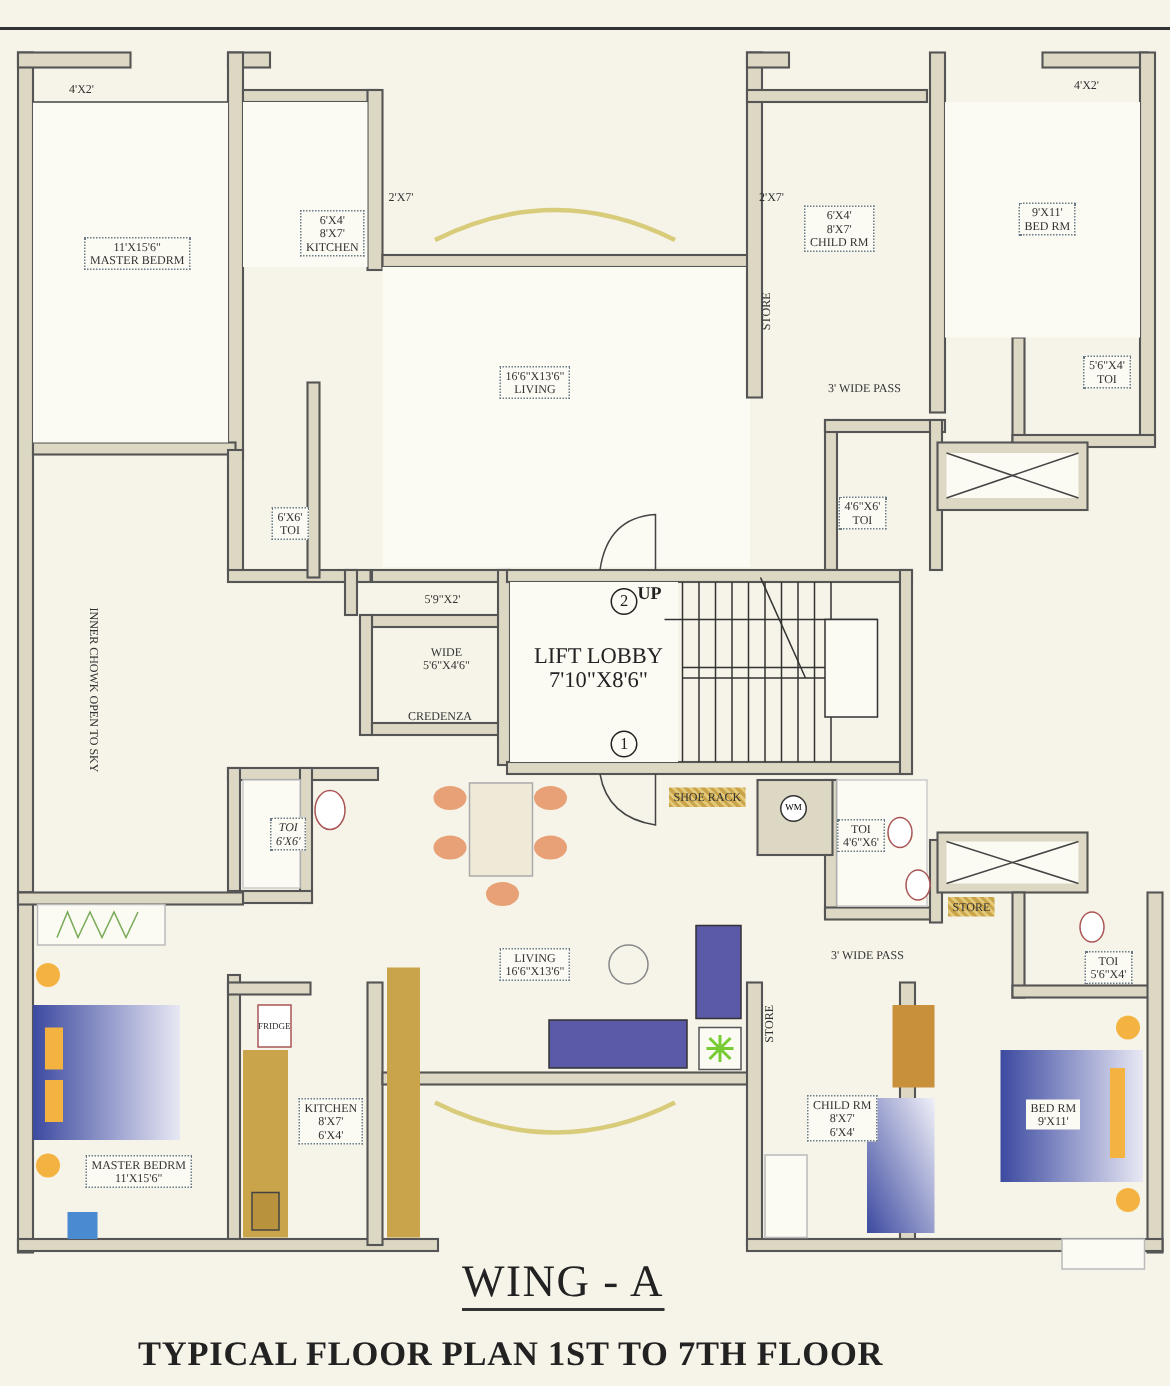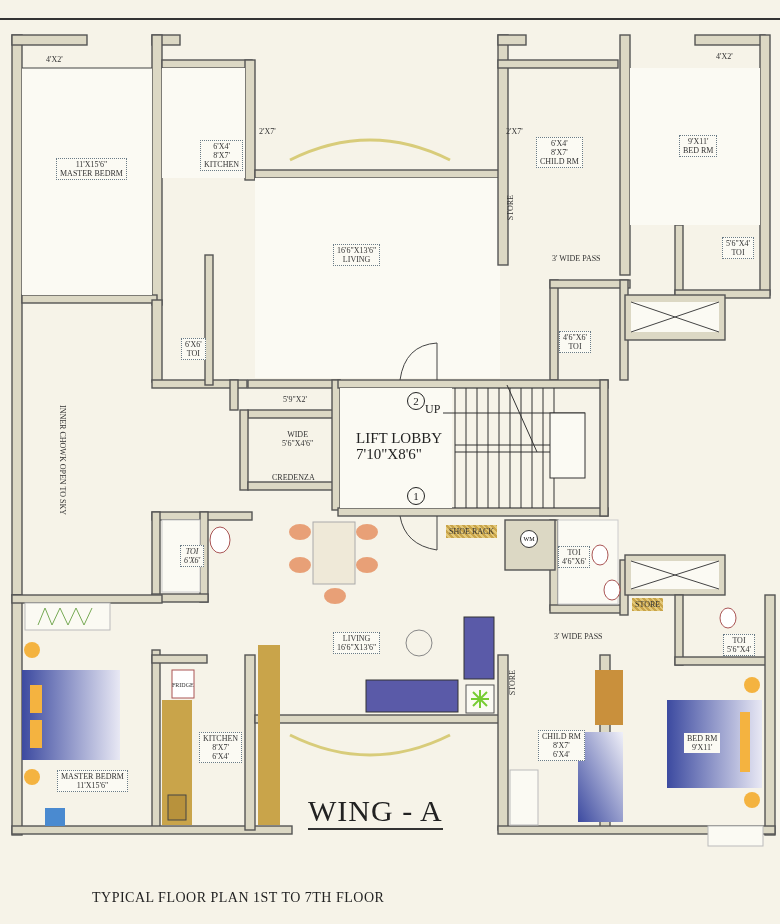--- a/index.html
+++ b/index.html
@@ -13,33 +13,33 @@
   .wall { fill: #dcd8c4; stroke: #555; stroke-width: 1.4; }
   .room { fill: #fbfaf3; }
   .thin { stroke: #444; stroke-width: 1; fill: none; }
   .label {
     position: absolute; font-size: 8px; line-height: 9px; color: #333;
     text-align: center; border: 1px dotted #6a7b86; background: #fbfaf3;
     padding: 1px 3px; white-space: nowrap;
   }
   .plain { position: absolute; font-size: 8px; color: #333; white-space: nowrap; text-align: right; }
   .vert { position: absolute; font-size: 8px; color: #333; writing-mode: vertical-rl; white-space: nowrap; }
-  .lobby-title { position: absolute; font-size: 15px; line-height: 16px; color: #222; }
+  .lobby-title { position: absolute; font-size: 15px; line-height: 16px; color: #222; text-align: center; }
   .circle-num {
     position: absolute; width: 16px; height: 16px; border: 1.3px solid #222; border-radius: 50%;
     font-size: 11px; text-align: center; line-height: 16px; color: #222; background: #fbfaf3;
   }
   .up { position: absolute; font-size: 12px; color: #222; }
   .shoe { position: absolute; background: repeating-linear-gradient(45deg,#c9a44a 0 2px,#e3c878 2px 4px); font-size: 8px; padding: 2px 3px; color: #333; }
   .wm { position: absolute; width: 16px; height: 16px; border: 1px solid #333; border-radius: 50%; font-size: 6px; text-align: center; line-height: 16px; background: #fff; }
   .wing-title {
-    position: absolute; left: 308px; top: 794px; font-size: 30px; color: #222;
+    position: absolute; left: 308px; top: 838px; font-size: 30px; color: #222;
     border-bottom: 2px solid #333; line-height: 34px; letter-spacing: 1px;
   }
-  .sub-title { position: absolute; left: 92px; top: 890px; font-size: 14px; color: #222; letter-spacing: 0.5px; }
+  .sub-title { position: absolute; left: 92px; top: 890px; font-size: 23px; color: #222; letter-spacing: 0.5px; font-weight: bold; }
 </style>
 </head>
 <body>
 
 <div class="topline"></div>
 
 <svg class="plan" viewBox="0 0 780 924">
 
   <rect class="wall" x="12" y="35" width="10" height="560"></rect>
   <rect class="wall" x="12" y="35" width="75" height="10"></rect>
@@ -234,21 +234,21 @@
 
 <div class="plain" style="left:282px;top:430px;text-align:center;">
   <div>WIDE</div>
   <div>5'6"X4'6"</div>
 </div>
 <div class="lobby-title" style="left:356px;top:430px;">
   <div>LIFT LOBBY</div>
   <div>7'10"X8'6"</div>
 </div>
 <div class="circle-num" style="left:407px;top:392px;">2</div>
-<div class="up" style="left:425px;top:402px;">UP</div>
+<div class="up" style="left:425px;top:388px;font-weight:bold;">UP</div>
 <div class="circle-num" style="left:407px;top:487px;">1</div>
 <div class="vert" style="left:38px;top:405px;width:30px;font-size:8px;line-height:12px;">INNER CHOWK OPEN TO SKY</div>
 
 <div class="plain" style="left:272px;top:473px;">CREDENZA</div>
 <div class="label" style="left:180px;top:545px;font-style:italic;">
   <div>TOI</div>
   <div>6'X6'</div>
 </div>
 <div class="label" style="left:333px;top:632px;">
   <div>LIVING</div>

